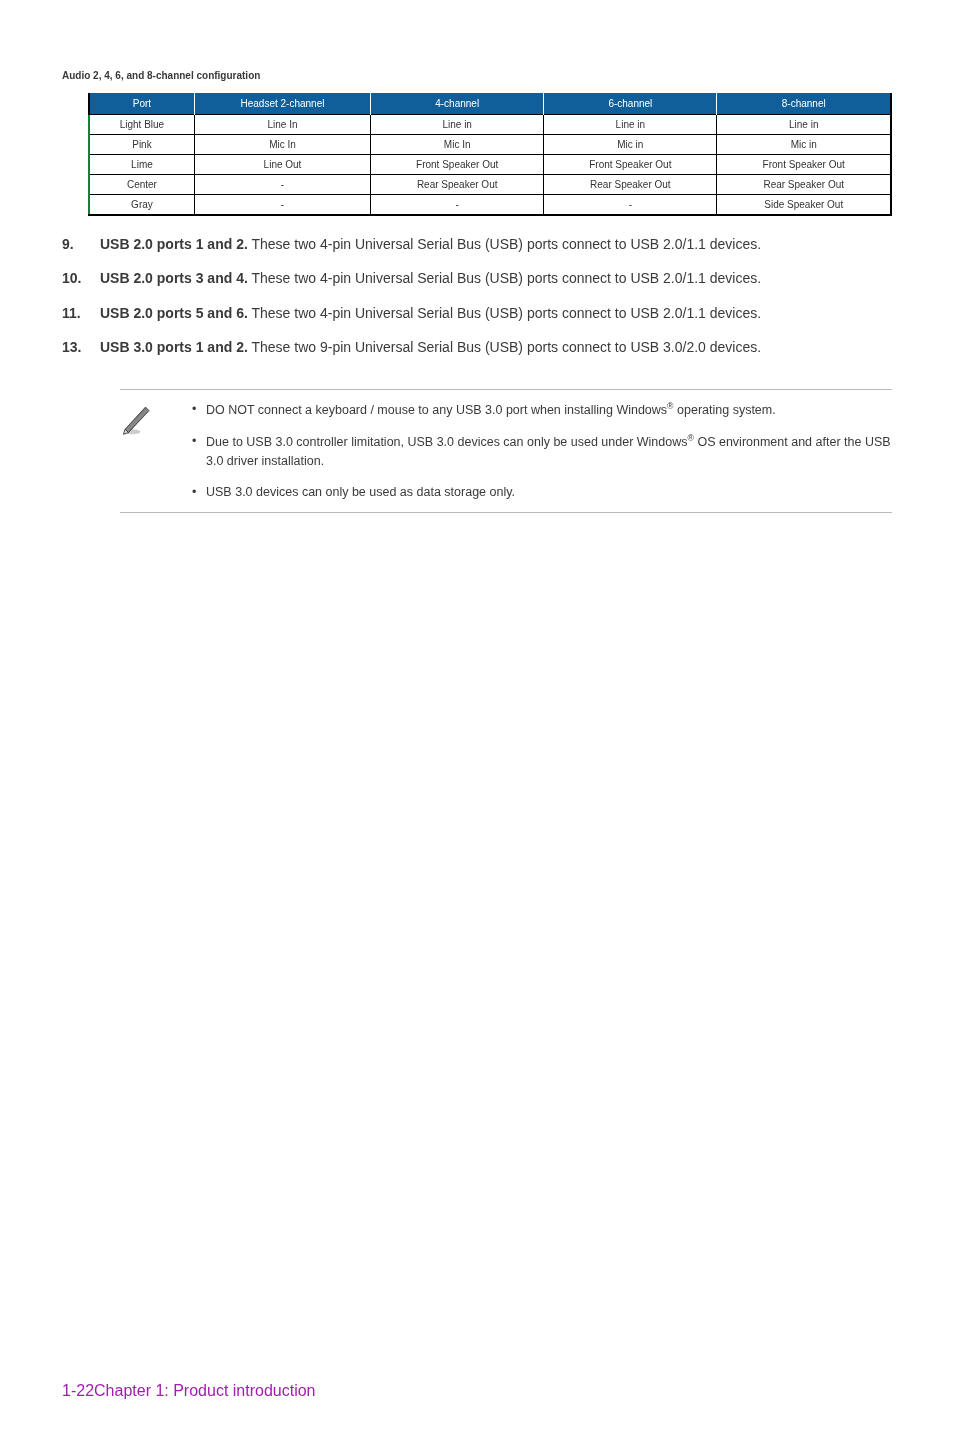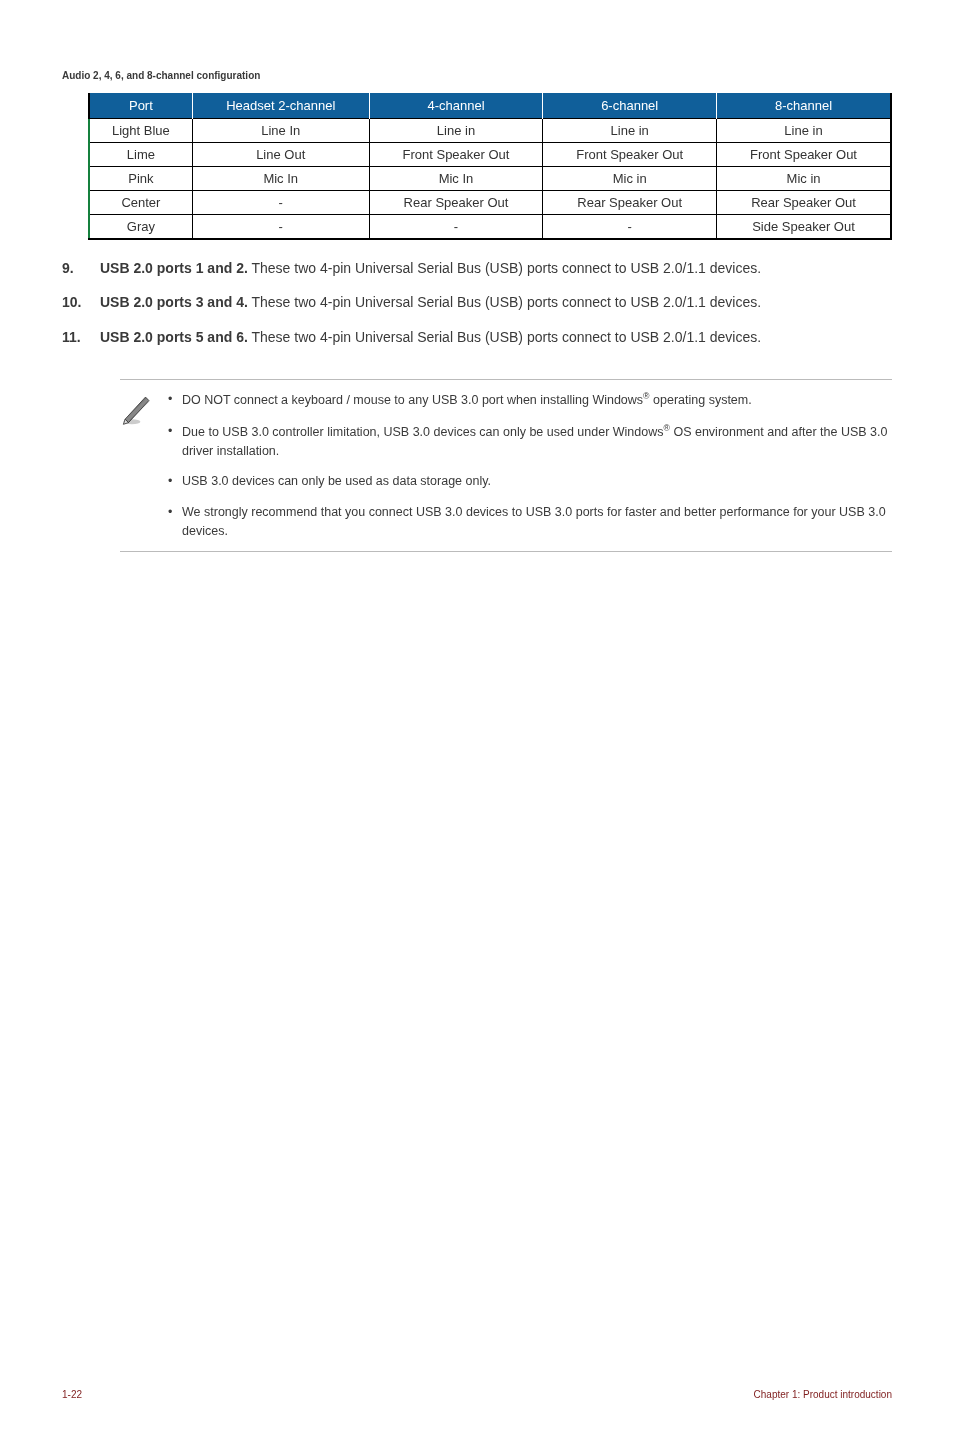--- a/index.html
+++ b/index.html
@@ -20,21 +20,21 @@
     font-weight: bold;
     font-size: 10px;
     margin-bottom: 12px;
     color: #3a3a3a;
   }
   table.audio {
     border-collapse: collapse;
     width: 100%;
     margin: 0 0 18px 26px;
     width: calc(100% - 26px);
-    font-size: 13px;
+    font-size: 10px;
   }
   table.audio th {
     background: #105f9a;
     color: #fff;
     font-weight: normal;
     padding: 5px 6px;
     border-right: 1px solid #fff;
     text-align: center;
   }
   table.audio th:first-child { border-left: 2px solid #000; }
@@ -69,20 +69,21 @@
   }
   ol.numbered > li .body { flex: 1; }
   ol.numbered > li .body .lead { font-weight: bold; }
 
   .note-box {
     margin: 8px 0 18px 58px;
     border-top: 1px solid #bbb;
     border-bottom: 1px solid #bbb;
     display: flex;
     padding: 10px 0;
+    gap: 24px;
   }
   .note-box .icon-col {
     width: 48px;
     flex-shrink: 0;
     padding-top: 2px;
   }
   .note-box .icon-col svg { width: 34px; height: 34px; }
   .note-box ul {
     list-style: none;
     margin: 0;
@@ -101,23 +102,22 @@
     content: "•";
     position: absolute;
     left: 0;
     top: 0;
   }
   .note-box sup { font-size: 0.7em; }
 
   .footer {
     margin-top: auto;
     display: flex;
-    justify-content: space-between;
-    font-size: 10px;
-    color: #7f1d1d;
+    font-size: 16px;
+    color: #a21caf;
     border-top: 0;
     padding-top: 20px;
   }
 </style>
 </head>
 <body>
 
 <div class="page">
 
   <div class="section-title">Audio 2, 4, 6, and 8-channel configuration</div>
@@ -134,34 +134,34 @@
     </thead>
     <tbody>
       <tr>
         <td>Light Blue</td>
         <td>Line In</td>
         <td>Line in</td>
         <td>Line in</td>
         <td>Line in</td>
       </tr>
       <tr>
+        <td>Pink</td>
+        <td>Mic In</td>
+        <td>Mic In</td>
+        <td>Mic in</td>
+        <td>Mic in</td>
+      </tr>
+      <tr>
         <td>Lime</td>
         <td>Line Out</td>
         <td>Front Speaker Out</td>
         <td>Front Speaker Out</td>
         <td>Front Speaker Out</td>
       </tr>
       <tr>
-        <td>Pink</td>
-        <td>Mic In</td>
-        <td>Mic In</td>
-        <td>Mic in</td>
-        <td>Mic in</td>
-      </tr>
-      <tr>
         <td>Center</td>
         <td>-</td>
         <td>Rear Speaker Out</td>
         <td>Rear Speaker Out</td>
         <td>Rear Speaker Out</td>
       </tr>
       <tr>
         <td>Gray</td>
         <td>-</td>
         <td>-</td>
@@ -176,38 +176,41 @@
       <span class="num">9.</span>
       <span class="body"><span class="lead">USB 2.0 ports 1 and 2.</span><span> These two 4-pin Universal Serial Bus (USB) ports connect to USB 2.0/1.1 devices.</span></span>
     </li>
     <li>
       <span class="num">10.</span>
       <span class="body"><span class="lead">USB 2.0 ports 3 and 4.</span><span> These two 4-pin Universal Serial Bus (USB) ports connect to USB 2.0/1.1 devices.</span></span>
     </li>
     <li>
       <span class="num">11.</span>
       <span class="body"><span class="lead">USB 2.0 ports 5 and 6.</span><span> These two 4-pin Universal Serial Bus (USB) ports connect to USB 2.0/1.1 devices.</span></span>
+    </li>
+    <li>
+      <span class="num">13.</span>
+      <span class="body"><span class="lead">USB 3.0 ports 1 and 2.</span><span> These two 9-pin Universal Serial Bus (USB) ports connect to USB 3.0/2.0 devices.</span></span>
     </li>
   </ol>
 
   <div class="note-box">
     <div class="icon-col">
       <svg viewBox="0 0 40 40">
         <ellipse cx="14" cy="35" rx="10" ry="3" fill="#ccc"></ellipse>
         <polygon points="6,32 30,6 34,10 10,36" fill="#888" stroke="#333" stroke-width="1"></polygon>
         <polygon points="6,32 10,36 4,38" fill="#ddd" stroke="#333" stroke-width="1"></polygon>
         <line x1="9" y1="29" x2="31" y2="7" stroke="#555" stroke-width="0.6"></line>
         <line x1="12" y1="33" x2="34" y2="11" stroke="#555" stroke-width="0.6"></line>
       </svg>
     </div>
     <ul>
       <li><span>DO NOT connect a keyboard / mouse to any USB 3.0 port when installing Windows</span><sup>®</sup><span> operating system.</span></li>
       <li><span>Due to USB 3.0 controller limitation, USB 3.0 devices can only be used under Windows</span><sup>®</sup><span> OS environment and after the USB 3.0 driver installation.</span></li>
       <li><span>USB 3.0 devices can only be used as data storage only.</span></li>
-      <li><span>We strongly recommend that you connect USB 3.0 devices to USB 3.0 ports for faster and better performance for your USB 3.0 devices.</span></li>
     </ul>
   </div>
 
 
   <div class="footer">
     <span>1-22</span>
     <span>Chapter 1: Product introduction</span>
   </div>
 
 </div>

